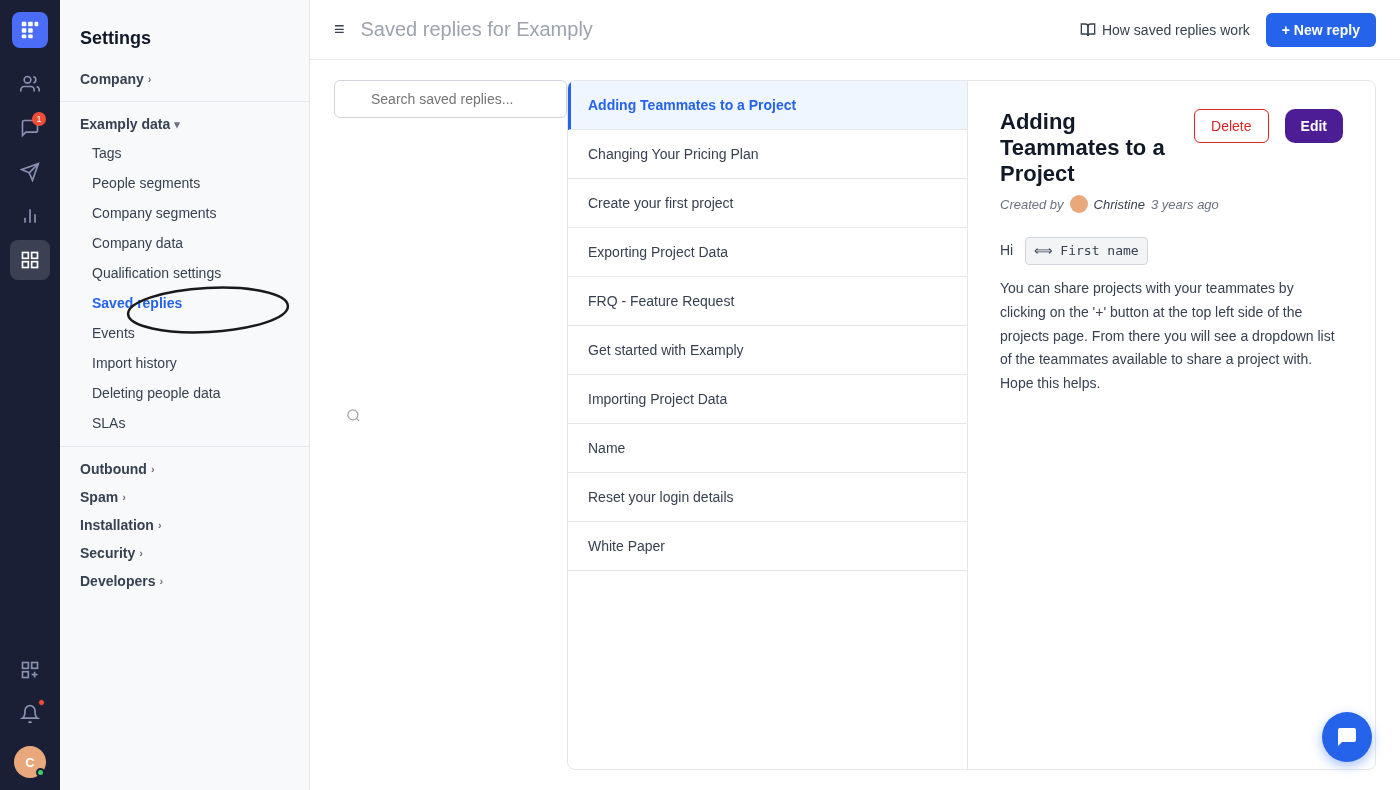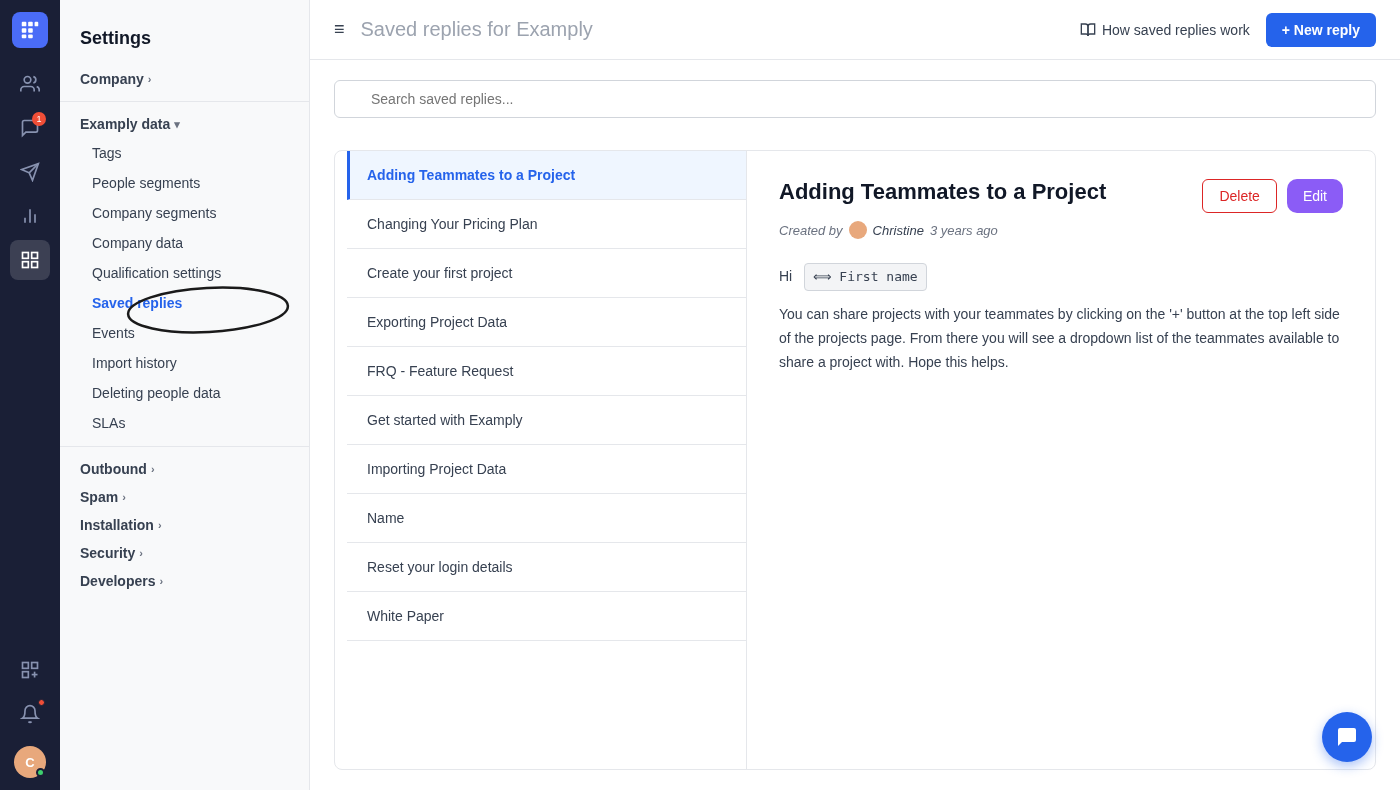--- a/index.html
+++ b/index.html
@@ -127,21 +127,21 @@
       font-weight: 600;
       cursor: pointer;
       display: flex; align-items: center; gap: 6px;
       white-space: nowrap;
     }
 
     
     .content-area {
       flex: 1;
       display: flex;
-      flex-direction: column;
+      flex-direction: row;
       padding: 20px 24px;
       overflow: hidden;
       justify-content: flex-end;
     }
     .search-box {
       width: 100%;
       border: 1px solid #d1d5db;
       border-radius: 6px;
       padding: 10px 14px 10px 36px;
       font-size: 14px;
@@ -160,21 +160,20 @@
     }
 
     
     .two-panel {
       display: flex;
       gap: 0;
       flex: 1;
       overflow: hidden;
       border: 1px solid #e5e7eb;
       border-radius: 8px;
-      padding-left: 12px;
     }
 
     
     .replies-list {
       width: 400px;
       flex-shrink: 0;
       overflow-y: auto;
       border-right: 1px solid #e5e7eb;
     }
     .reply-item {
@@ -201,40 +200,40 @@
     .reply-detail-header {
       display: flex; align-items: flex-start; justify-content: space-between;
       margin-bottom: 8px;
     }
     .reply-detail-title {
       font-size: 22px;
       font-weight: 700;
       color: #111827;
     }
     .reply-detail-actions {
-      display: flex; gap: 10px;
+      display: flex; gap: 16px;
     }
     .btn-delete {
       background: #fff;
       color: #dc2626;
       border: 1px solid #dc2626;
       border-radius: 6px;
       padding: 8px 16px;
       font-size: 14px;
       font-weight: 500;
       cursor: pointer;
     }
     .btn-edit {
-      background: #8b5cf6;
+      background: #4c1d95;
       color: #fff;
       border: none;
       border-radius: 10px;
       padding: 8px 16px;
       font-size: 14px;
-      font-weight: 400;
+      font-weight: 700;
       cursor: pointer;
     }
     .reply-meta {
       font-size: 13px;
       color: #6b7280;
       display: flex; align-items: center; gap: 6px;
       margin-bottom: 24px;
       font-style: italic;
     }
     .meta-avatar {

